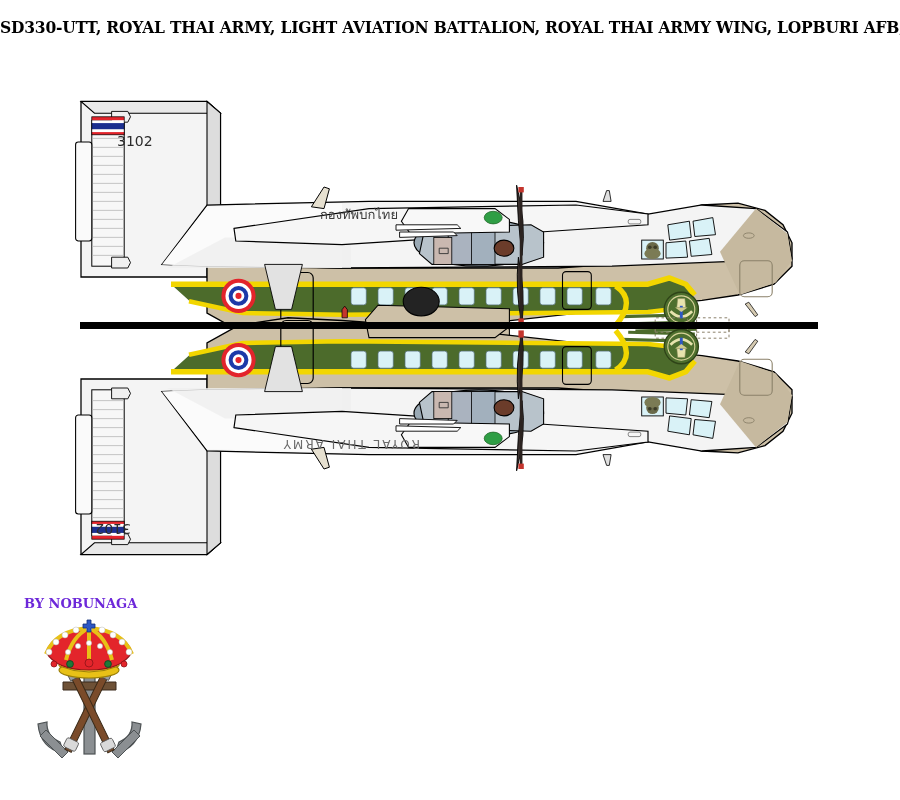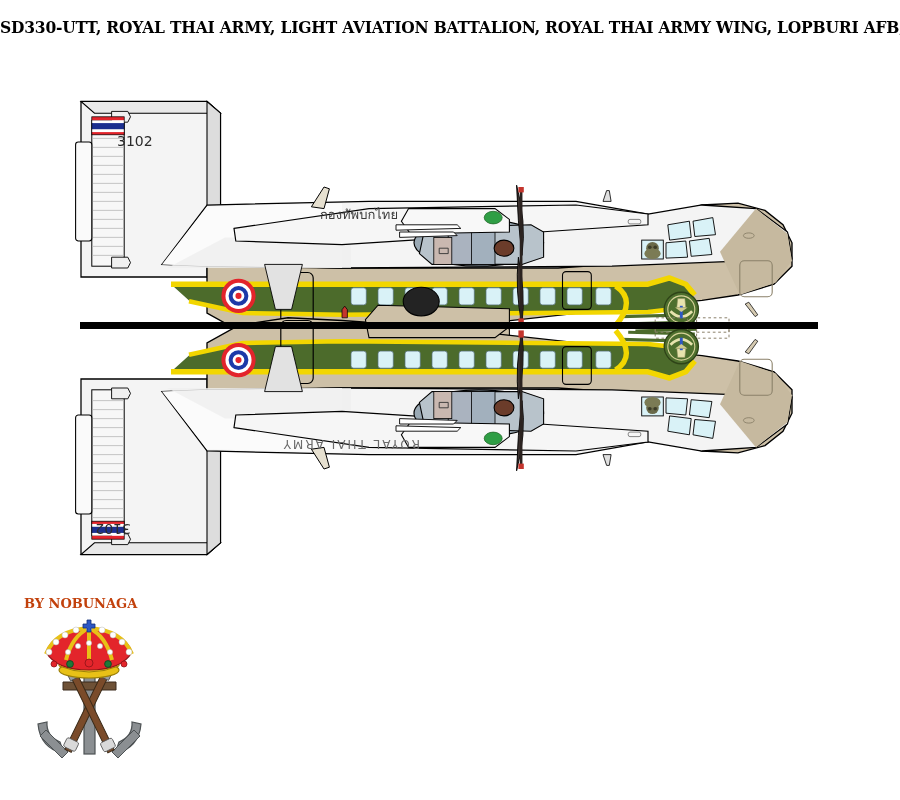--- a/index.html
+++ b/index.html
@@ -42,21 +42,21 @@
     height: 7px;
     background: #000000;
   }
   .byline {
     position: absolute;
     left: 24px;
     top: 596px;
     font-family: "DejaVu Serif", serif;
     font-weight: bold;
     font-size: 13px;
-    color: #c2410c;
+    color: #6d28d9;
     white-space: nowrap;
   }
   .weburl {
     position: absolute;
     left: 143px;
     top: 763px;
     font-family: "DejaVu Serif", serif;
     font-weight: bold;
     font-size: 15px;
     color: #000000;

